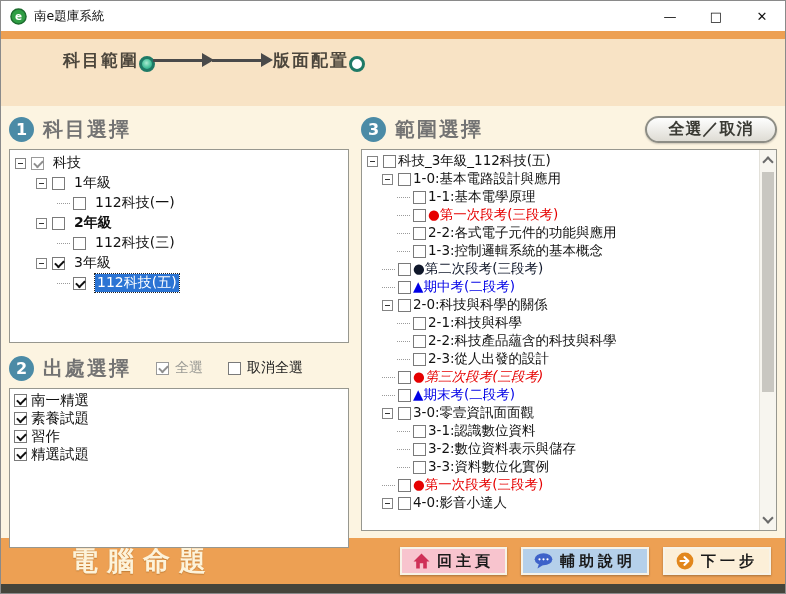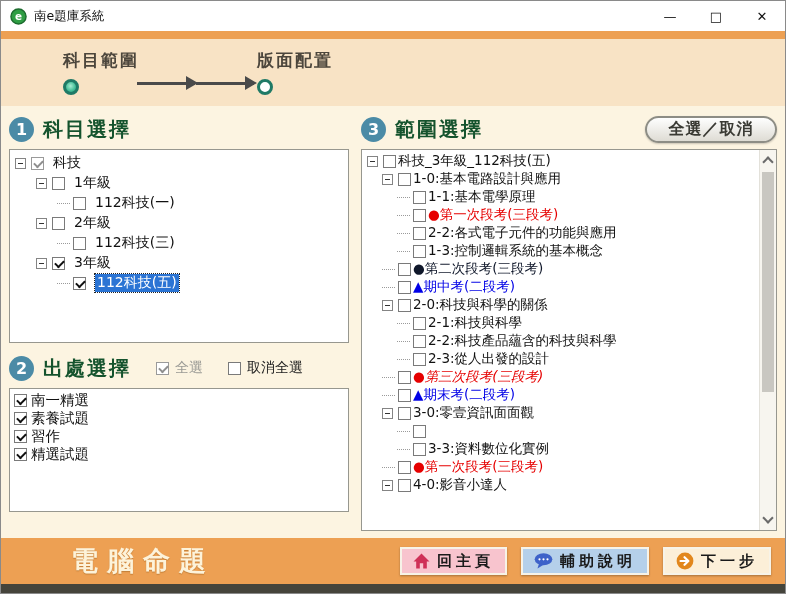--- a/index.html
+++ b/index.html
@@ -13,39 +13,39 @@
   .title-text { font-size:12.5px; color:#111; }
   .win-controls { margin-left:auto; display:flex; height:100%; }
   .win-btn { width:46px; height:100%; display:flex; align-items:center; justify-content:center; font-size:13px; color:#111; cursor:default; }
 
   
   .strip { height:8px; background:#eda053; }
 
   
   .steps-header { height:67px; background:#f8e3c5; padding:10px 0 0 62px; }
   .steps { display:flex; align-items:flex-end; }
-  .step { display:flex; flex-direction:column; align-items:flex-start; gap:7px; }
+  .step { display:flex; flex-direction:row; align-items:flex-end; }
   .step-label { font-size:17px; font-weight:bold; color:#4c463c; letter-spacing:2px; }
   .step-circle { width:16px; height:16px; border-radius:50%; border:3px solid #1f7a66; background:#fff; }
   .step-circle.active { background:radial-gradient(circle at 45% 40%, #a8ecd2 0%, #49c19b 55%, #1f9a78 100%); }
   .step-arrow { height:3px; width:58px; background:#4a4a4a; margin:0 3px 10px -2px; position:relative; }
   .step-arrow::after { content:""; position:absolute; right:-3px; top:-6px; border-left:12px solid #4a4a4a; border-top:7px solid transparent; border-bottom:7px solid transparent; }
 
   
   .main { position:relative; height:432px; background:#fcf4e1; }
   .col-left { position:absolute; left:8px; top:8px; width:340px; }
   .col-right { position:absolute; left:360px; top:8px; width:416px; }
 
   .sec-head { display:flex; align-items:center; gap:9px; height:30px; margin-bottom:5px; }
   .sec-num { width:25px; height:25px; border-radius:50%; background:#4b8ba6; color:#fff; font-weight:bold; display:flex; align-items:center; justify-content:center; font-size:16px; flex:none; }
-  .sec-title { color:#14532d; font-weight:bold; font-size:20px; letter-spacing:2px; white-space:nowrap; }
+  .sec-title { color:#737373; font-weight:bold; font-size:20px; letter-spacing:2px; white-space:nowrap; }
 
   .panel { background:#fff; border:1px solid #97978f; }
   .tree-panel { height:194px; padding:3px 2px; overflow:hidden; }
-  .list-panel { height:124px; padding:2px 2px; overflow:hidden; }
+  .list-panel { height:160px; padding:2px 2px; overflow:hidden; }
   .range-panel { height:382px; padding:2px 2px; position:relative; overflow:hidden; }
 
   
   .trow { display:flex; align-items:center; height:20px; font-size:14px; color:#111; white-space:nowrap; }
   .rrow { height:18px; font-size:13.5px; }
   .slot { width:13px; height:13px; flex:none; position:relative; margin-right:3px; }
   .stub { width:13px; height:1px; border-top:1px dotted #9a9a9a; flex:none; margin-right:3px; }
   .exp { width:11px; height:11px; border:1px solid #848484; background:#fff; position:absolute; top:1px; left:0; }
   .exp::after { content:""; position:absolute; left:2px; top:4px; width:5px; height:1px; background:#333; }
   .cb { width:13px; height:13px; border:1px solid #7a7a7a; background:#fff; flex:none; position:relative; }
@@ -140,21 +140,21 @@
               <div class="exp"></div>
             </div>
             <div class="cb"></div>
             <span class="tlabel">1年級</span>
           </div>
           <div class="trow" style="padding-left: 45px;">
             <div class="stub"></div>
             <div class="cb"></div>
             <span class="tlabel">112科技(一)</span>
           </div>
-          <div class="trow" style="padding-left: 24px;">
+          <div class="trow" style="padding-left: 24px; font-weight: bold;">
             <div class="slot">
               <div class="exp"></div>
             </div>
             <div class="cb"></div>
             <span class="tlabel">2年級</span>
           </div>
           <div class="trow" style="padding-left: 45px;">
             <div class="stub"></div>
             <div class="cb"></div>
             <span class="tlabel">112科技(三)</span>
@@ -294,20 +294,26 @@
             <div class="trow rrow" style="padding-left: 18px;">
               <div class="slot">
                 <div class="exp"></div>
               </div>
               <div class="cb"></div>
               <span class="tlabel">3-0:零壹資訊面面觀</span>
             </div>
             <div class="trow rrow" style="padding-left: 33px;">
               <div class="stub"></div>
               <div class="cb"></div>
+              <span class="tlabel">3-1:認識數位資料</span>
+            </div>
+            <div class="trow rrow" style="padding-left: 33px;">
+              <div class="stub"></div>
+              <div class="cb"></div>
+              <span class="tlabel">3-2:數位資料表示與儲存</span>
             </div>
             <div class="trow rrow" style="padding-left: 33px;">
               <div class="stub"></div>
               <div class="cb"></div>
               <span class="tlabel">3-3:資料數位化實例</span>
             </div>
             <div class="trow rrow" style="padding-left: 18px;">
               <div class="stub"></div>
               <div class="cb"></div>
               <span class="tlabel" style="color: rgb(230, 0, 0);">●第一次段考(三段考)</span>

